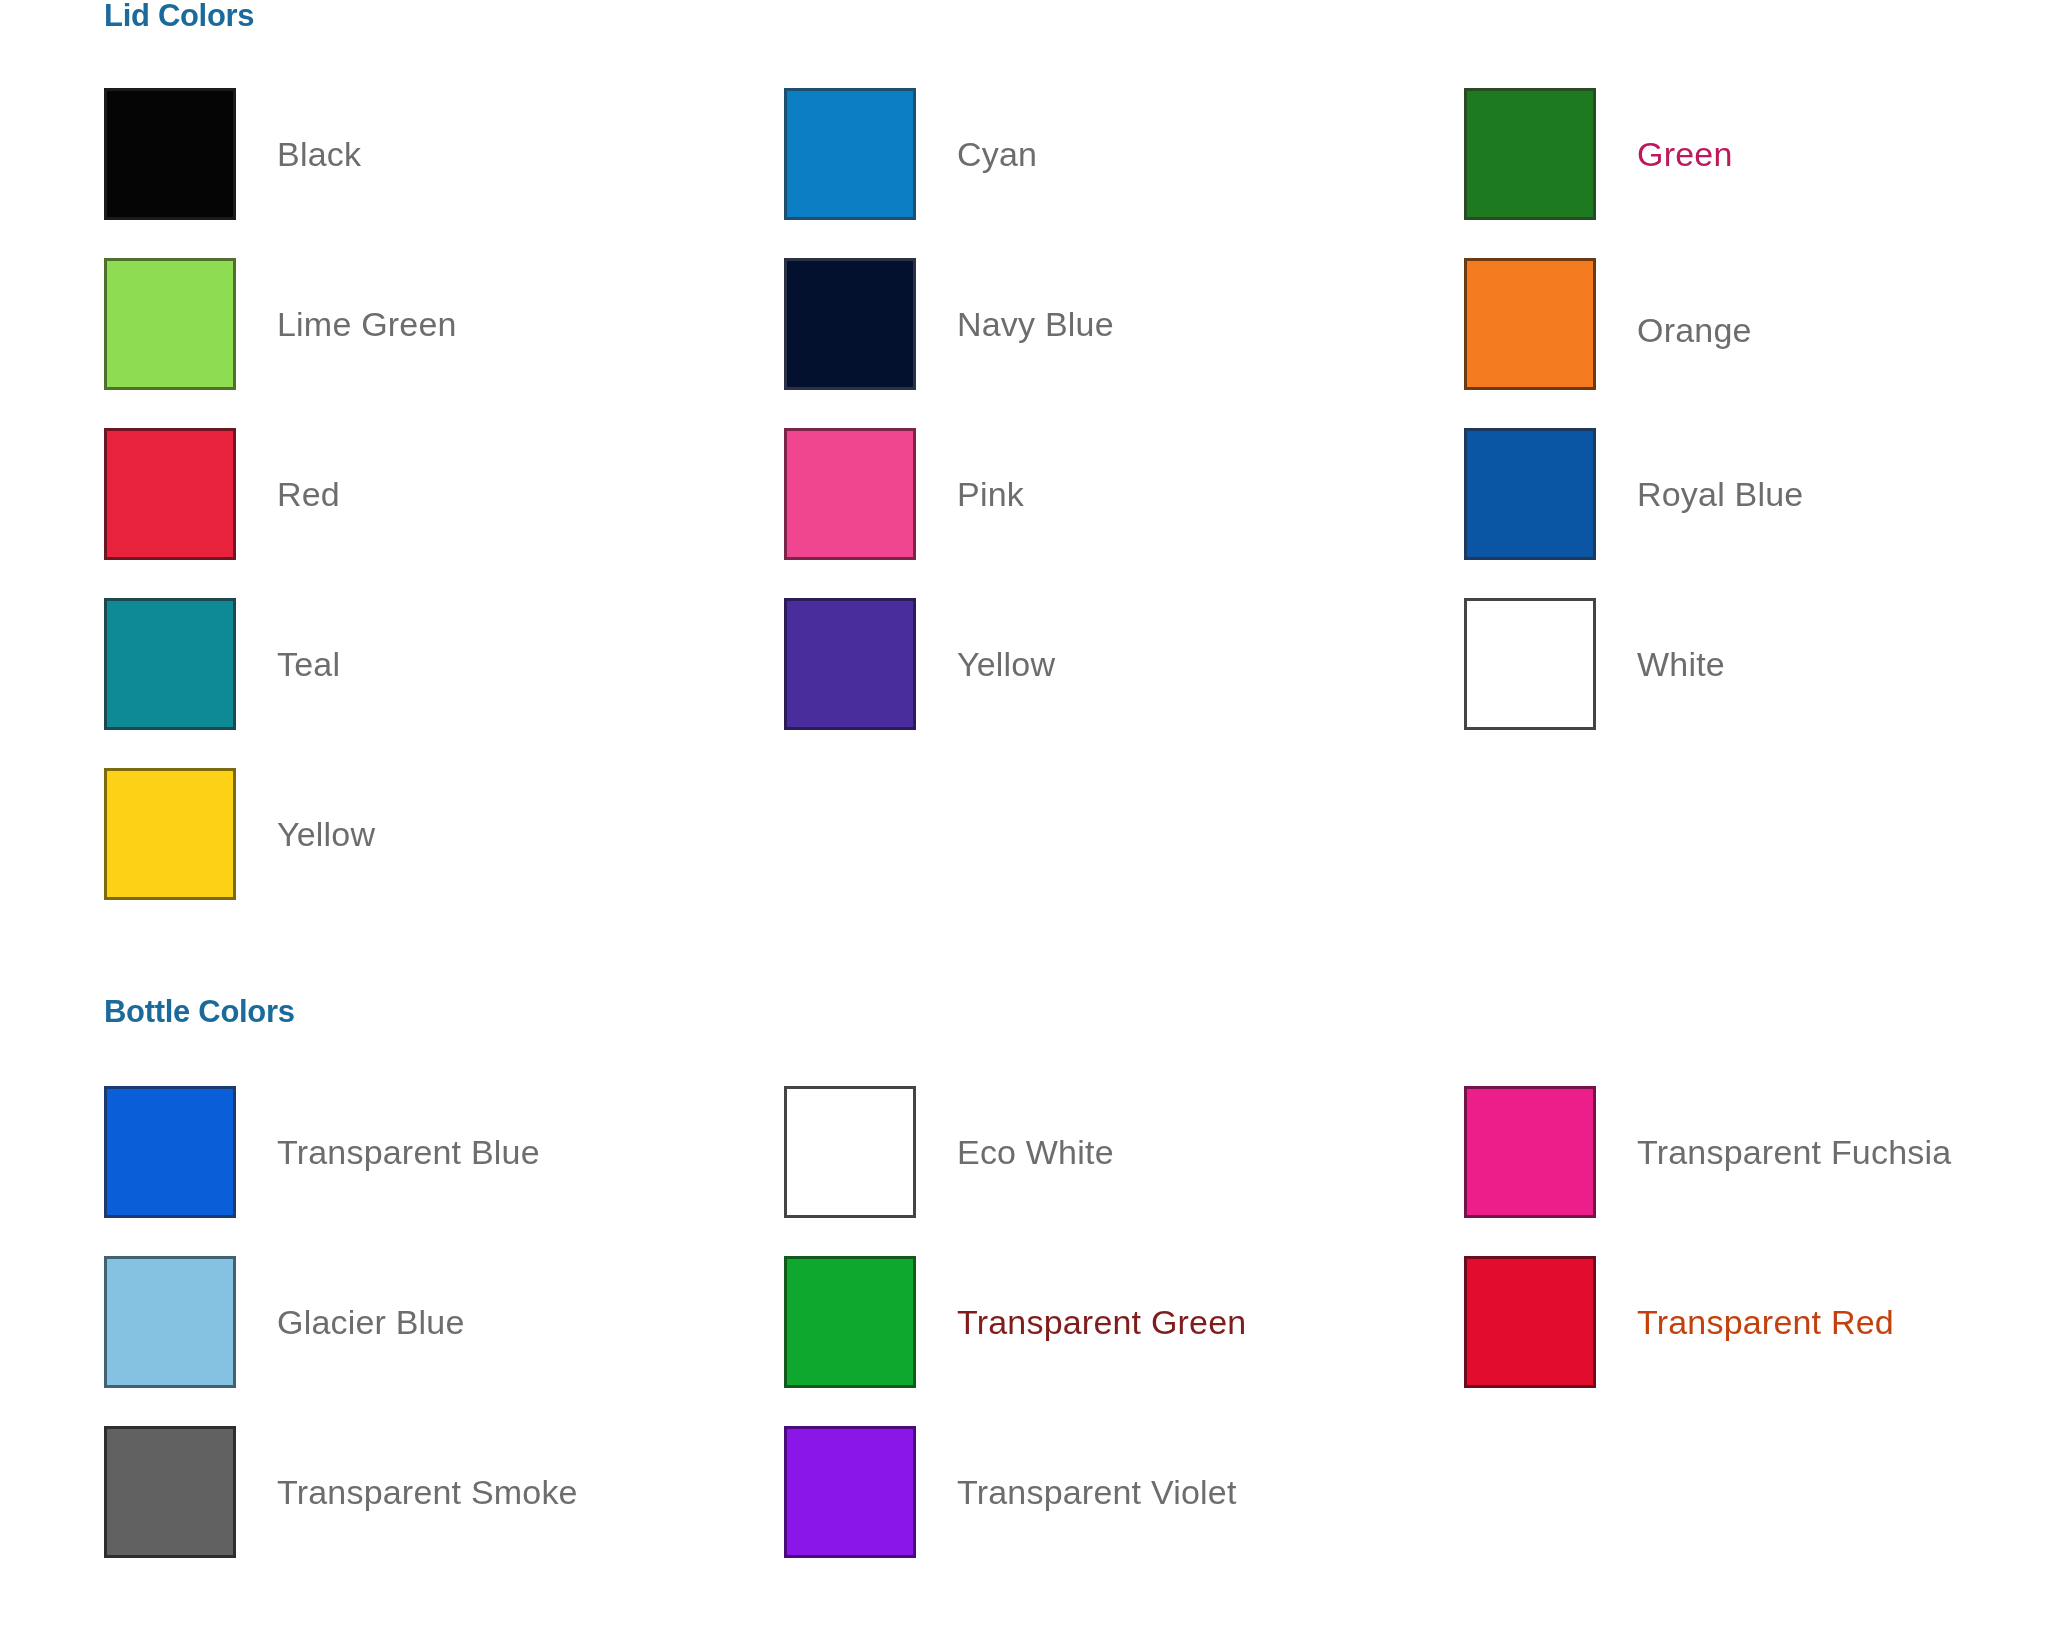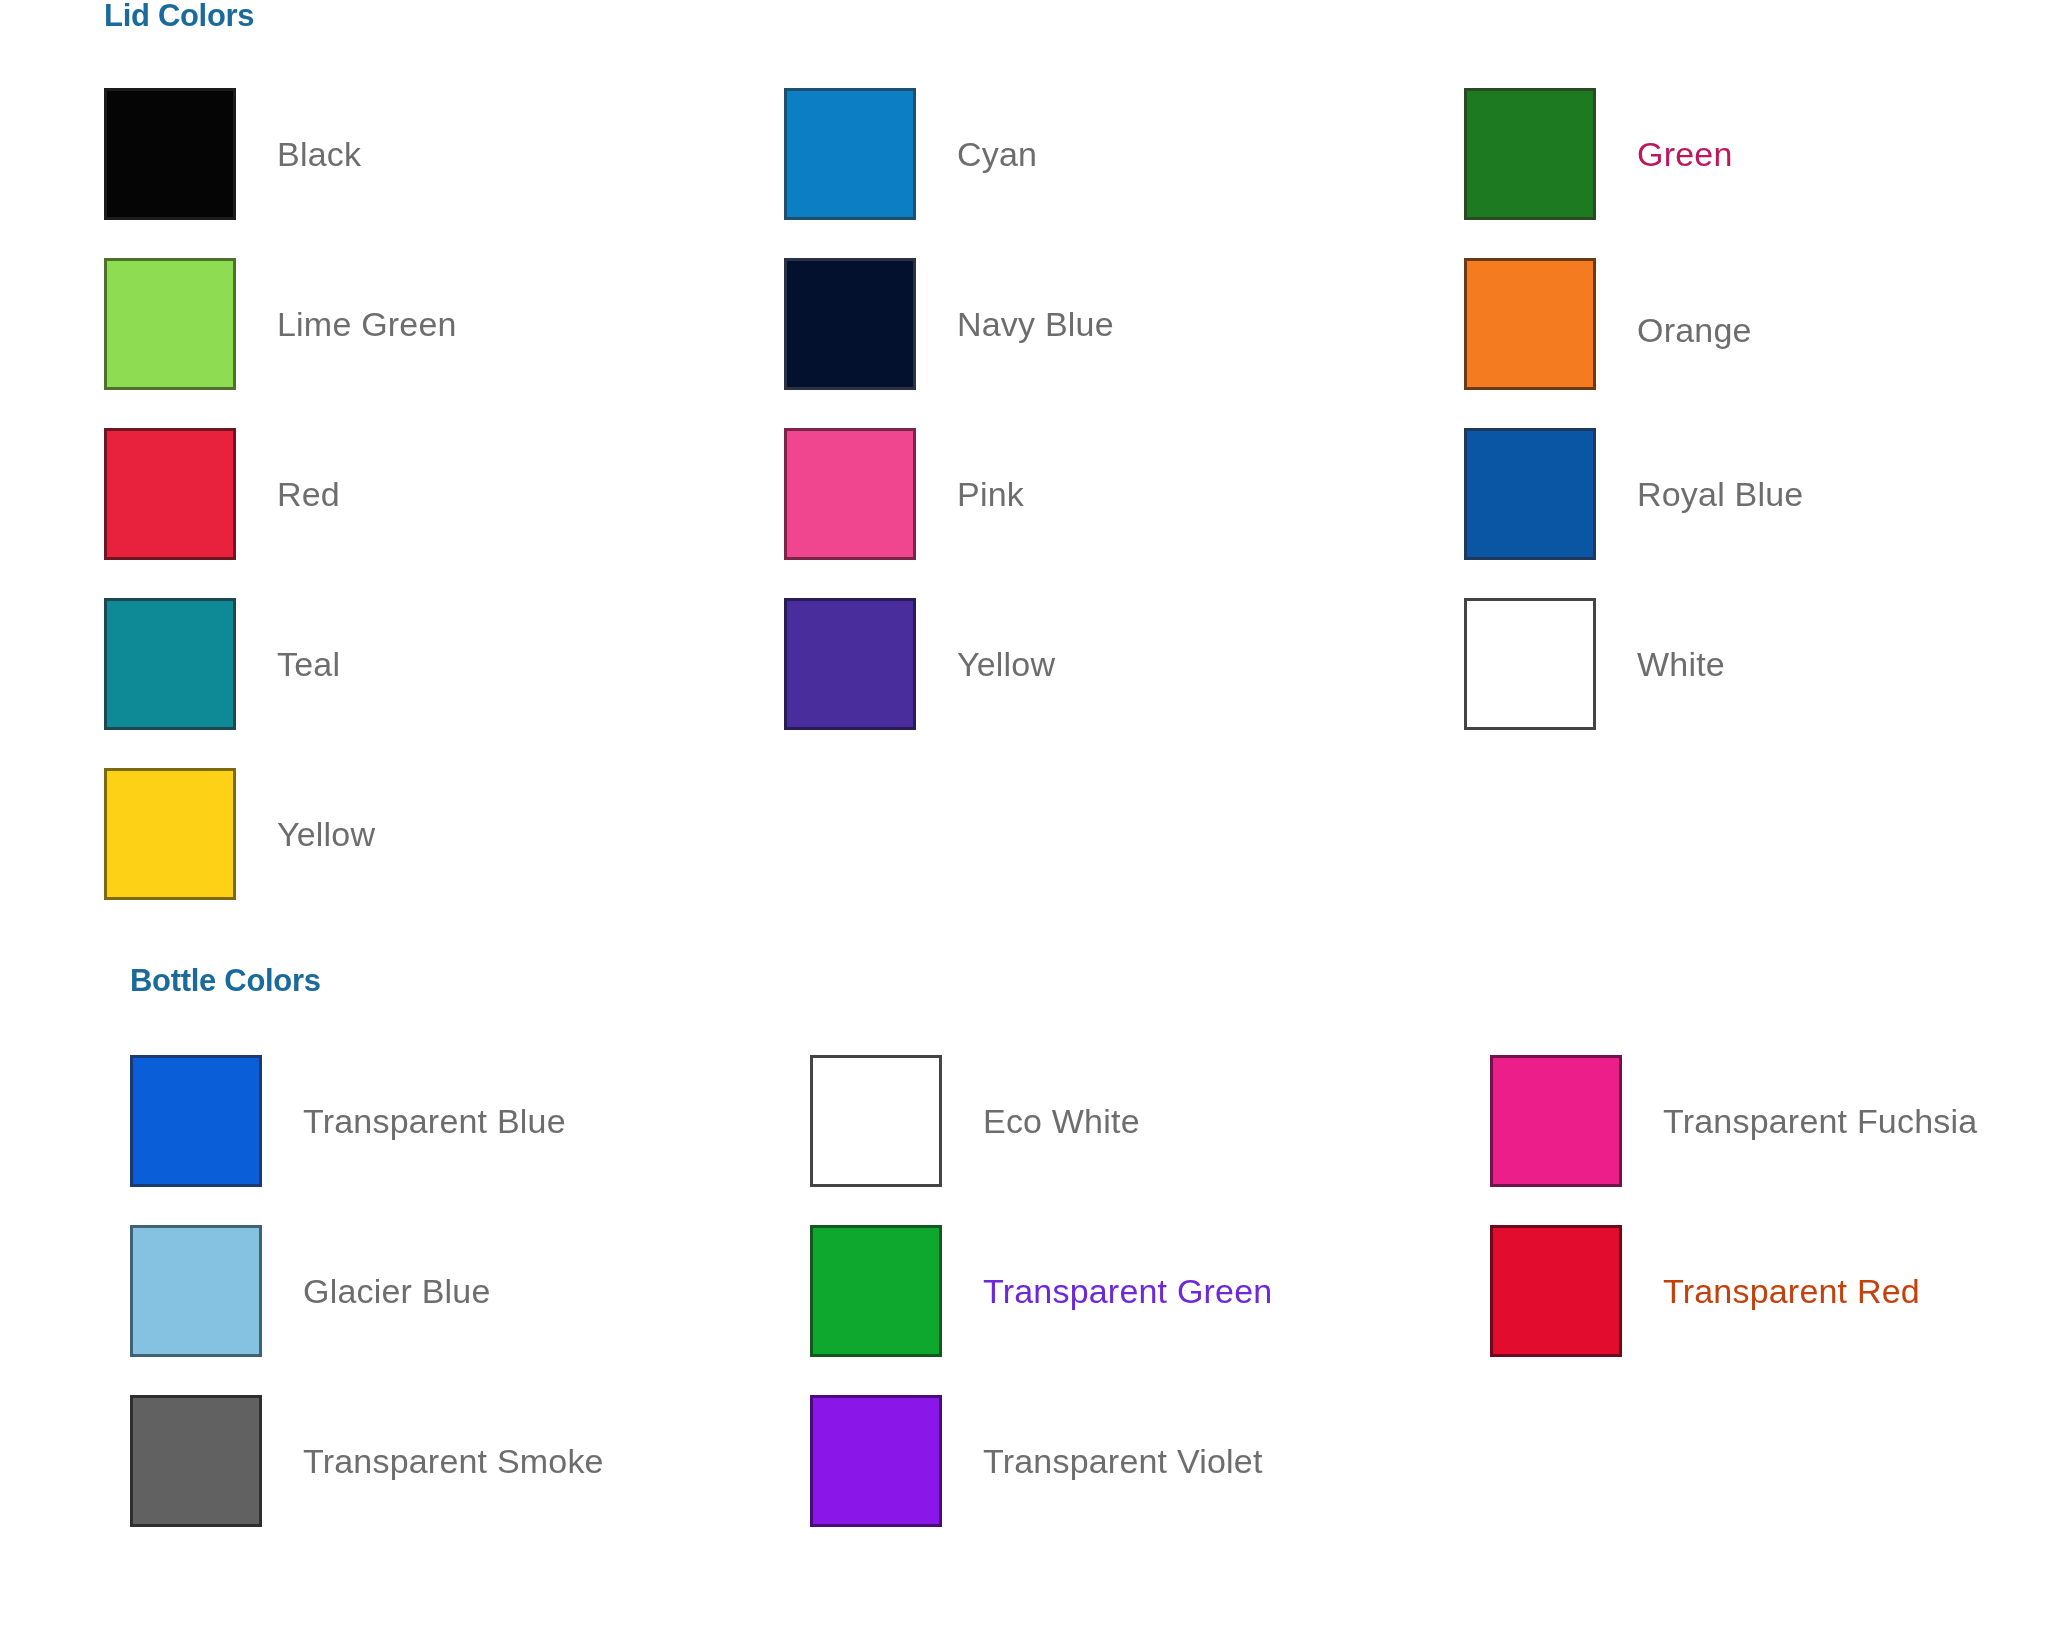--- a/index.html
+++ b/index.html
@@ -23,21 +23,21 @@
   
   .section-heading {
     font-size: 31px;
     font-weight: bold;
     color: #1b6a9c;
     letter-spacing: -0.3px;
     line-height: 1;
   }
 
   #lid-section { position: absolute; left: 0; top: 0; width: 2048px; }
-  #bottle-section { position: absolute; left: 0; top: 965px; width: 1920px; padding-left: 26px; }
+  #bottle-section { position: absolute; left: 0; top: 996px; width: 1920px; }
 
   .heading-row { padding-left: 104px; }
 
   
   .swatch-grid {
     display: grid;
     grid-template-columns: 680px 680px 680px;
     padding-left: 104px;
   }
 
@@ -149,21 +149,21 @@
         <div class="swatch-cell">
           <div class="swatch-chip" style="background: rgb(236, 30, 138); border-color: rgb(116, 19, 74);"></div>
           <span class="swatch-label" style="color: rgb(109, 109, 109);">Transparent Fuchsia</span>
         </div>
         <div class="swatch-cell">
           <div class="swatch-chip" style="background: rgb(133, 193, 224); border-color: rgb(63, 98, 117);"></div>
           <span class="swatch-label" style="color: rgb(109, 109, 109);">Glacier Blue</span>
         </div>
         <div class="swatch-cell">
           <div class="swatch-chip" style="background: rgb(15, 168, 46); border-color: rgb(19, 89, 30);"></div>
-          <span class="swatch-label" style="color: #6d28d9;">Transparent Green</span>
+          <span class="swatch-label" style="color: #7f1d1d;">Transparent Green</span>
         </div>
         <div class="swatch-cell">
           <div class="swatch-chip" style="background: rgb(226, 13, 46); border-color: rgb(109, 10, 28);"></div>
           <span class="swatch-label" style="color: #c2410c;">Transparent Red</span>
         </div>
         <div class="swatch-cell">
           <div class="swatch-chip" style="background: rgb(97, 97, 97); border-color: rgb(46, 46, 46);"></div>
           <span class="swatch-label" style="color: rgb(109, 109, 109);">Transparent Smoke</span>
         </div>
         <div class="swatch-cell">

